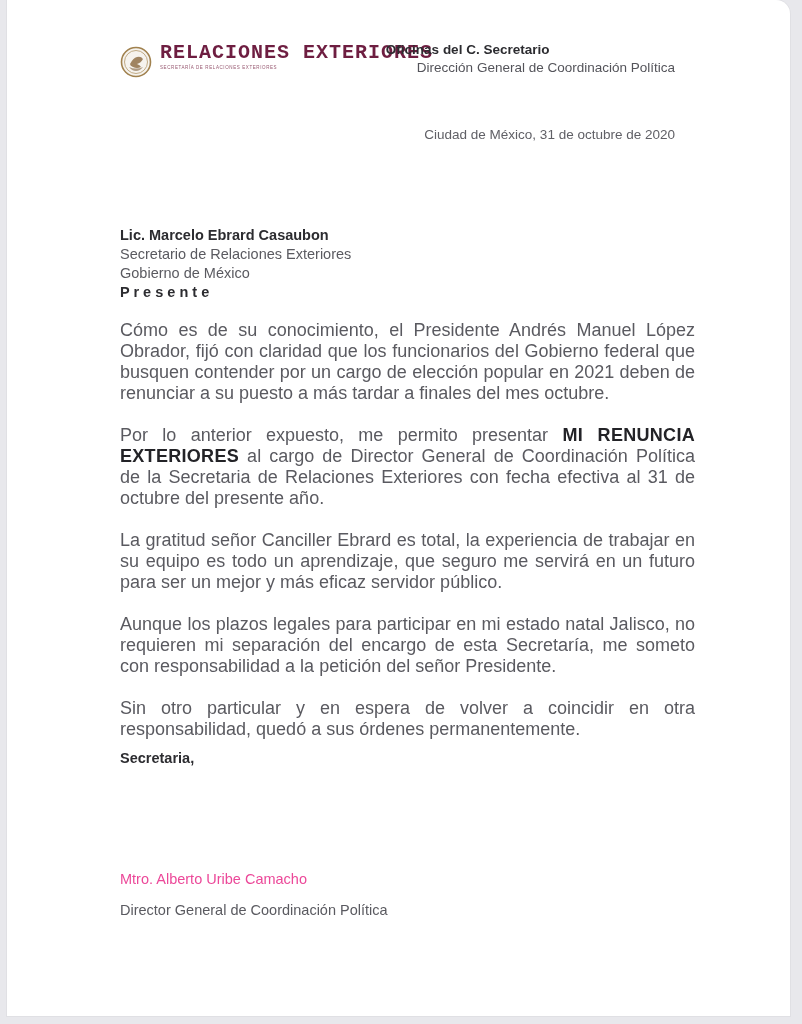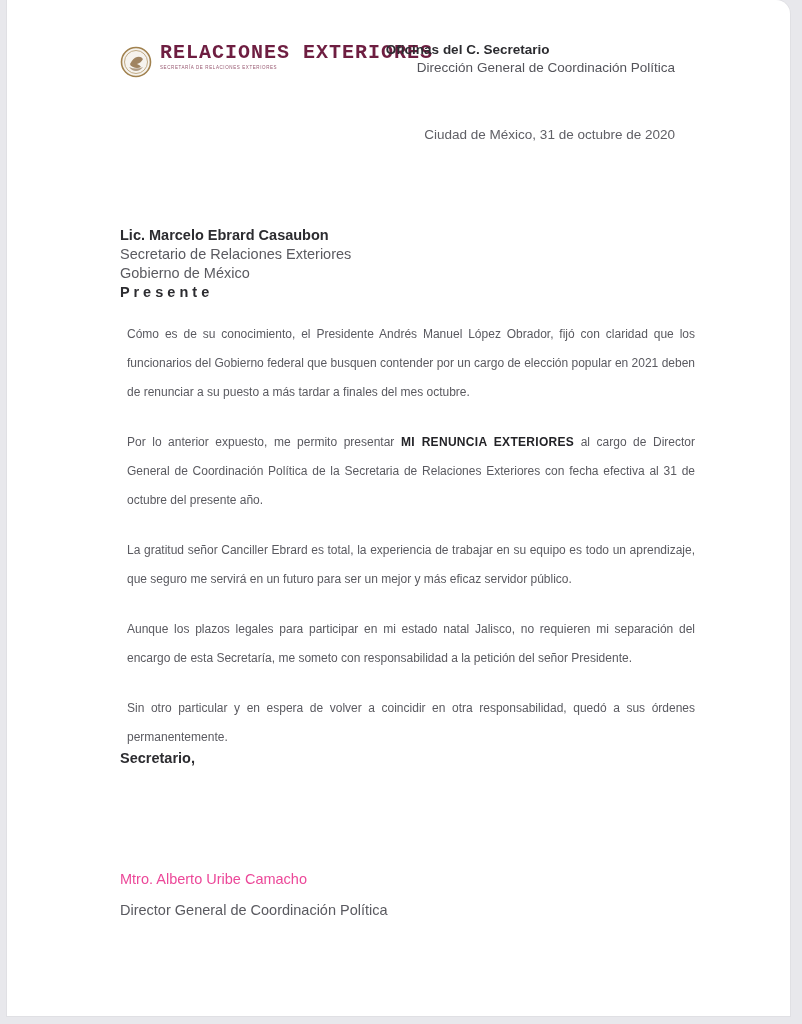--- a/index.html
+++ b/index.html
@@ -36,22 +36,22 @@
     position:absolute;top:127px;right:115px;
     font-size:13.5px;color:#606066;
   }
   
   .recipient{position:absolute;left:113px;top:212px;font-size:14.5px;line-height:19px;color:#5a5a60;}
   .recipient .name{font-weight:bold;color:#2c2c30;margin-top:14px;}
   .recipient .presente{font-weight:bold;color:#2c2c30;}
   
   .body-text{position:absolute;left:113px;top:320px;width:575px;}
   .body-text p{
-    margin:0 0 21px 7px;
-    font-size:12px;line-height:29px;color:#5a5a60;
+    margin:0 0 21px 0;
+    font-size:18px;line-height:21px;color:#5a5a60;
     text-align:justify;
   }
   .body-text p .inline-bold{font-weight:bold;color:#232327;letter-spacing:0.3px;}
   
   .closing{position:absolute;left:113px;top:750px;font-size:14.5px;font-weight:bold;color:#2c2c30;}
   .signature{position:absolute;left:113px;top:870px;font-size:14.5px;line-height:19px;}
   .signature .sig-name{font-weight:normal;color:#ec4899;}
   .signature .sig-title{color:#5a5a60;margin-top:12px;}
 </style>
 </head>
@@ -88,20 +88,20 @@
   </div>
 
   <div class="body-text">
     <p>Cómo es de su conocimiento, el Presidente Andrés Manuel López Obrador, fijó con claridad que los funcionarios del Gobierno federal que busquen contender por un cargo de elección popular en 2021 deben de renunciar a su puesto a más tardar a finales del mes octubre.</p>
     <p><span>Por lo anterior expuesto, me permito presentar </span><span class="inline-bold">MI RENUNCIA EXTERIORES</span><span> al cargo de Director General de Coordinación Política de la Secretaria de Relaciones Exteriores con fecha efectiva al 31 de octubre del presente año.</span></p>
     <p>La gratitud señor Canciller Ebrard es total, la experiencia de trabajar en su equipo es todo un aprendizaje, que seguro me servirá en un futuro para ser un mejor y más eficaz servidor público.</p>
     <p>Aunque los plazos legales para participar en mi estado natal Jalisco, no requieren mi separación del encargo de esta Secretaría, me someto con responsabilidad a la petición del señor Presidente.</p>
     <p>Sin otro particular y en espera de volver a coincidir en otra responsabilidad, quedó a sus órdenes permanentemente.</p>
   </div>
 
-  <div class="closing">Secretario,</div>
+  <div class="closing">Secretaria,</div>
 
   <div class="signature">
     <div class="sig-name">Mtro. Alberto Uribe Camacho</div>
     <div class="sig-title">Director General de Coordinación Política</div>
   </div>
 
 </div>
 
 </body></html>

